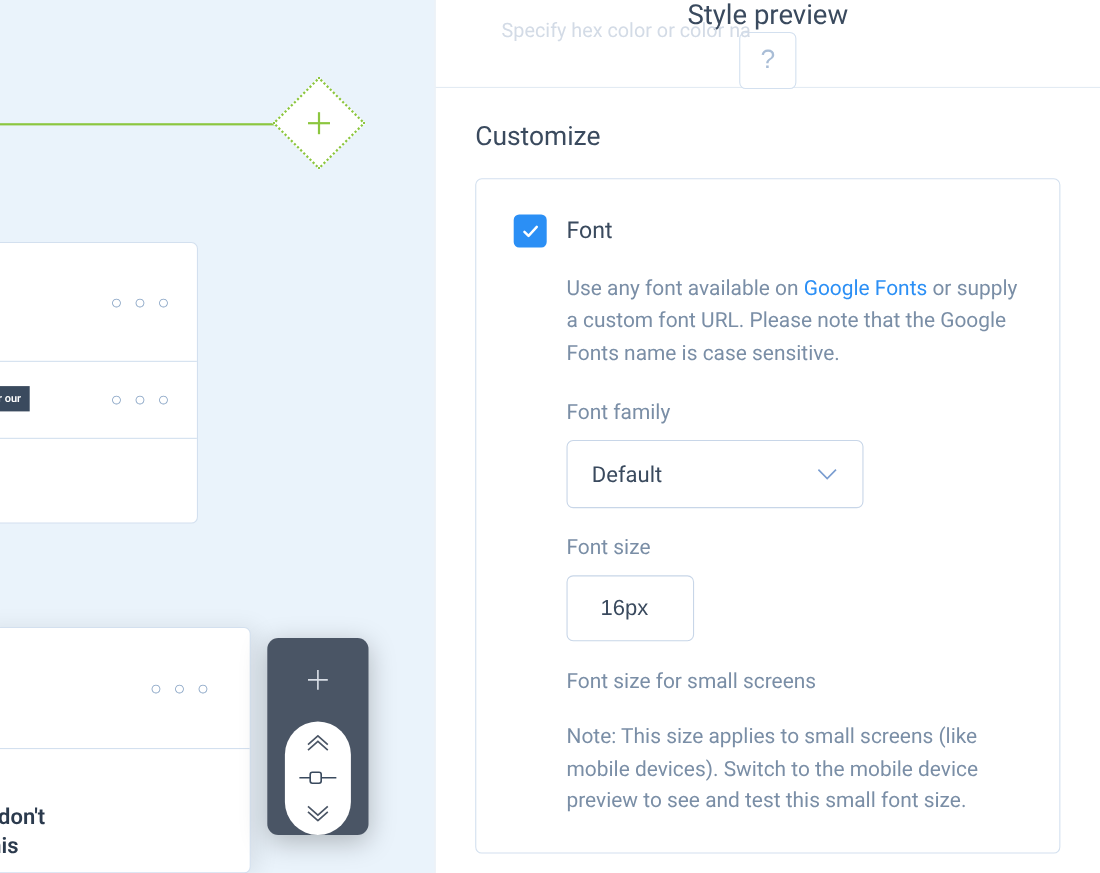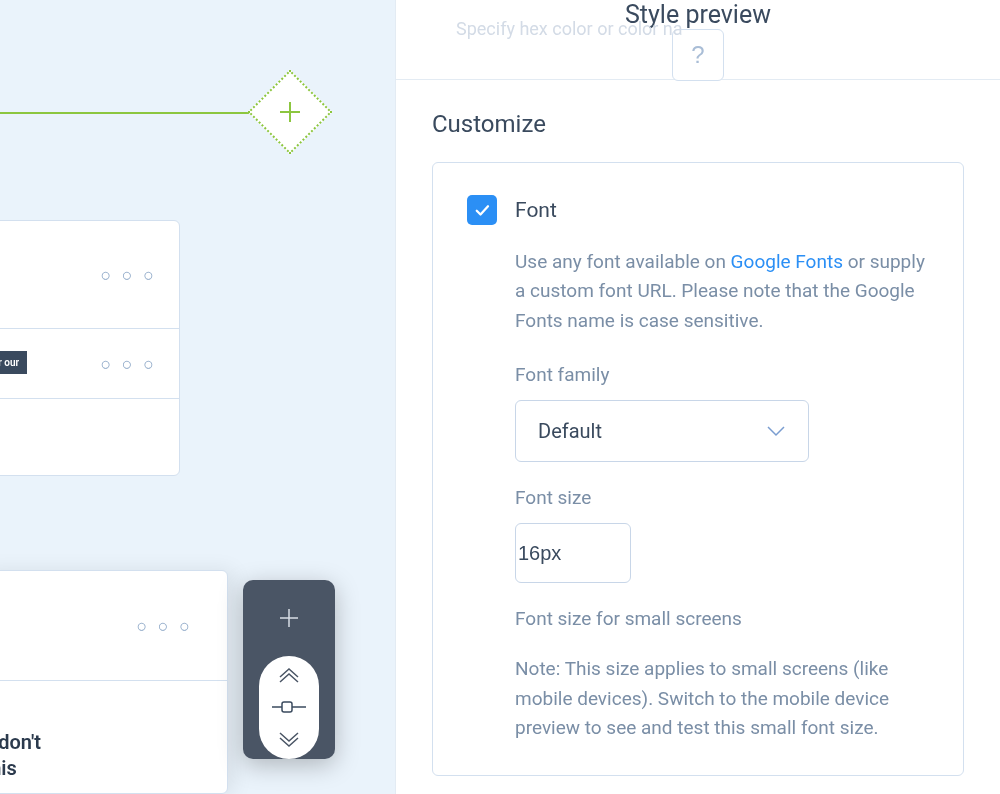--- a/index.html
+++ b/index.html
@@ -285,42 +285,42 @@
     .field-group {
       padding-left: 48px;
       margin-bottom: 24px;
     }
     .field-label {
       font-size: 19px;
       color: #7a8ea6;
       margin-bottom: 14px;
     }
     .select-box {
-      width: 294px;
+      width: 270px;
       height: 62px;
       border: 1px solid #c8d6e8;
       border-radius: 6px;
       display: flex;
       align-items: center;
       justify-content: space-between;
       padding: 0 22px;
       font-size: 20px;
       color: #3a4a5e;
       cursor: pointer;
       background: #fff;
     }
     .select-chevron {
       color: #7a9dd0;
     }
     .input-box {
       width: 116px;
       height: 60px;
       border: 1px solid #c8d6e8;
       border-radius: 6px;
-      padding: 0 2px;
+      padding: 0 30px;
       font-size: 20px;
       color: #3a4a5e;
       background: #fff;
     }
     
     .note-text {
       padding-left: 48px;
       font-size: 19px;
       color: #7a8ea6;
       line-height: 1.55;

